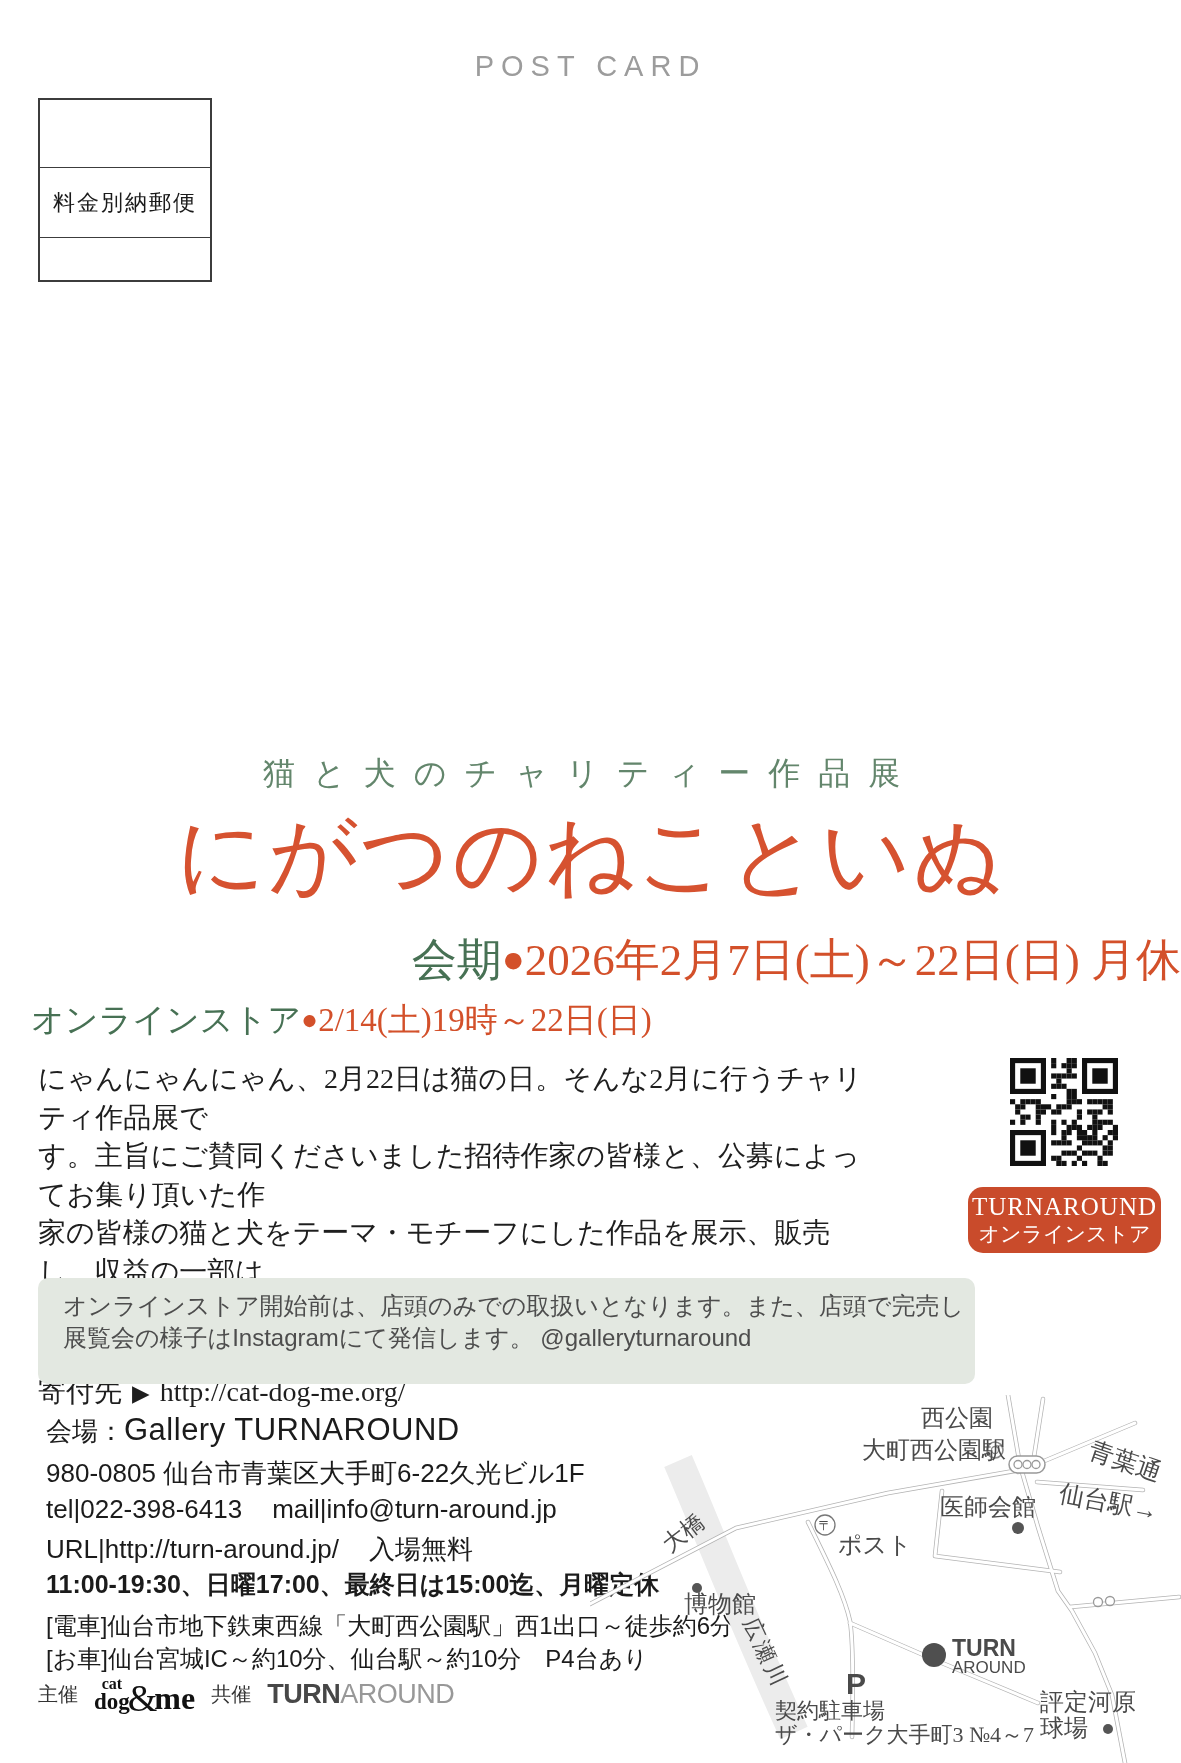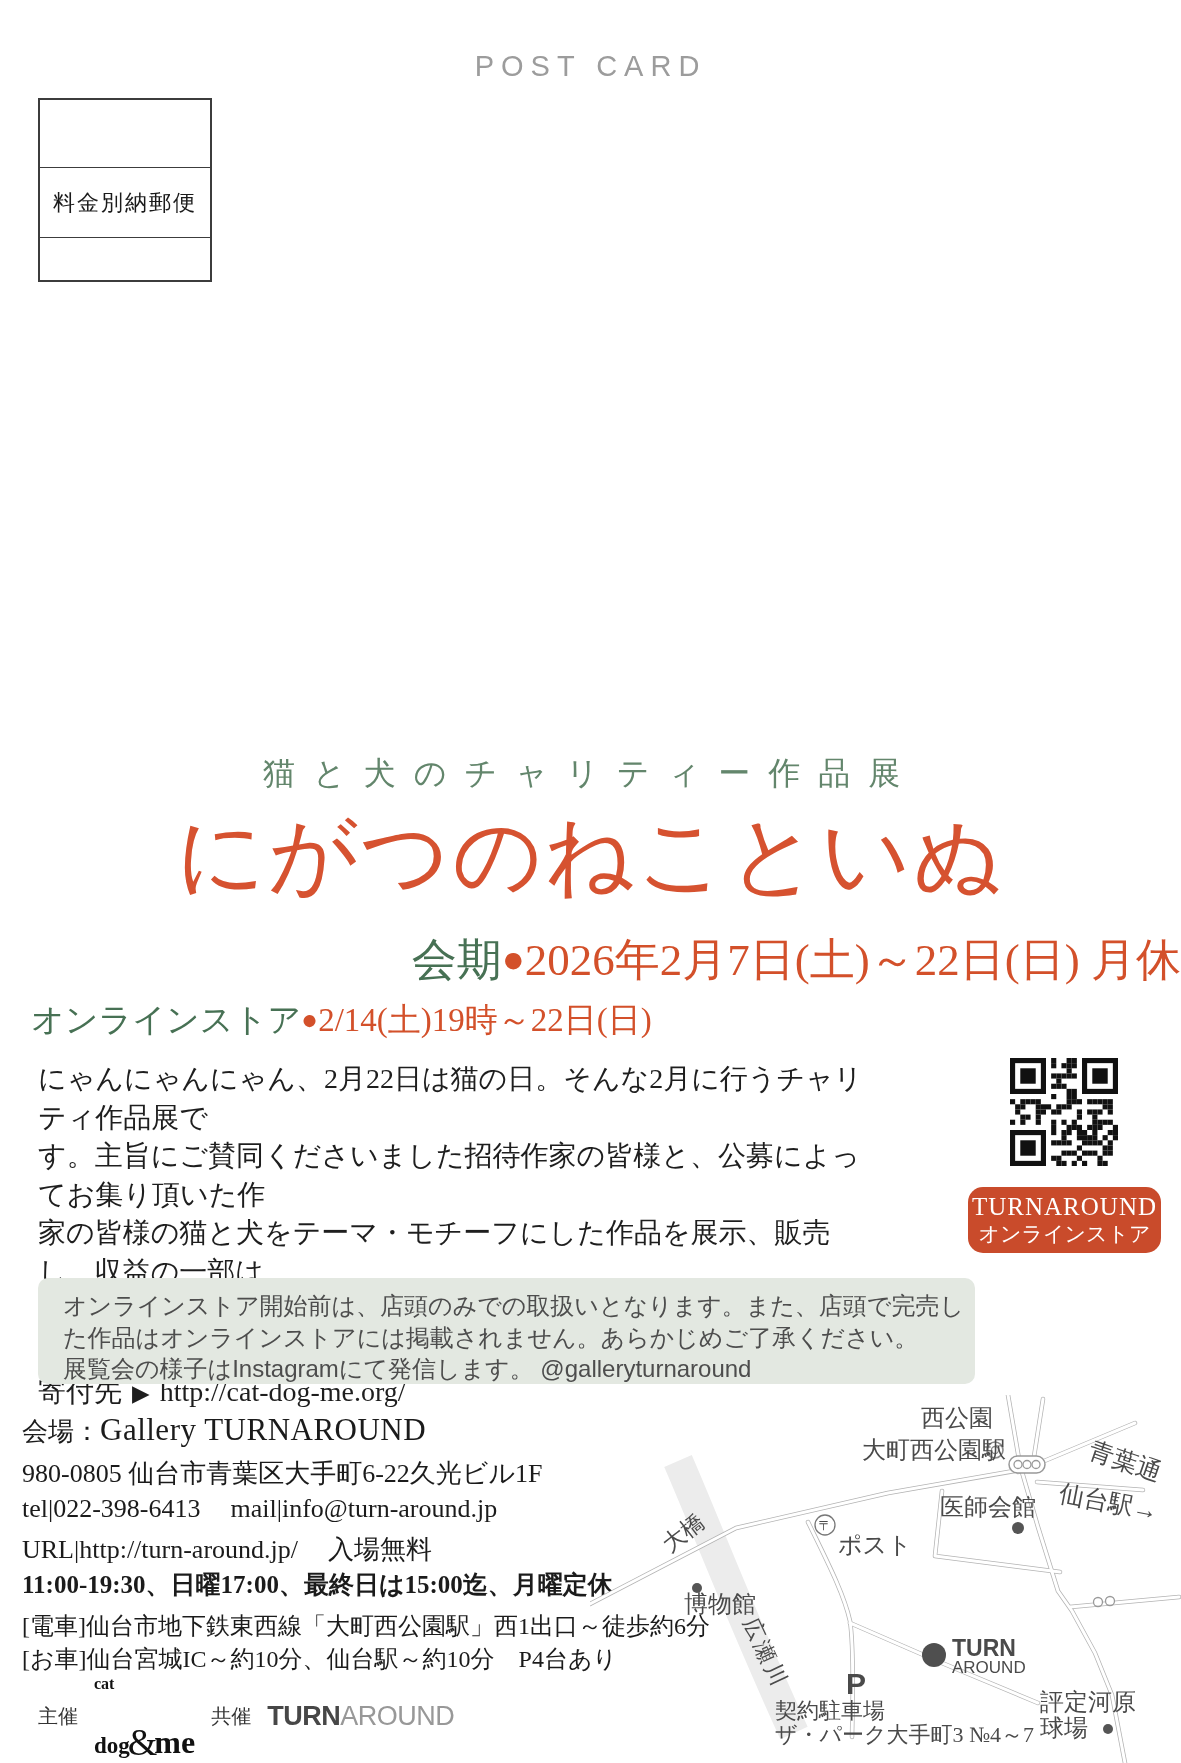--- a/index.html
+++ b/index.html
@@ -41,36 +41,36 @@
     display:flex;flex-direction:column;align-items:center;justify-content:center;color:#ffffff;}
   .store-btn .l1{font-size:25px;letter-spacing:1px;line-height:1.1;}
   .store-btn .l2{font-size:21px;line-height:1.25;}
 
   
   .notice{left:38px;top:1278px;width:937px;height:106px;background:#e3e8e1;border-radius:10px;
     box-sizing:border-box;padding:12px 0 0 25px;
     font-family:"Liberation Sans","DejaVu Sans",sans-serif;font-size:24px;line-height:31.5px;color:#4d4d4d;}
 
   
-  .venue-line{left:22px;font-family:Liberation Serif, serif;color:#1b1b1b;white-space:nowrap;}
+  .venue-line{left:46px;font-family:Liberation Sans, sans-serif;color:#1b1b1b;white-space:nowrap;}
   .v1{top:1412px;font-size:26px;}
   .v1 .venue-name{font-size:31px;letter-spacing:0.5px;}
   .v2{top:1456px;font-size:26px;}
   .v3{top:1494px;font-size:26px;}
   .v4{top:1532px;font-size:26px;}
   .v5{top:1568px;font-size:25px;font-weight:bold;}
   .v6{top:1610px;font-size:24px;}
   .v7{top:1643px;font-size:24px;}
   .gap{display:inline-block;width:30px;}
 
   
   .organizers{left:38px;top:1676px;display:flex;align-items:center;gap:16px;}
   .org-label{font-family:"Liberation Sans","DejaVu Sans",sans-serif;font-size:20px;color:#333;}
   .cdm{display:inline-flex;align-items:flex-end;color:#111;}
-  .cdm-stack{display:flex;flex-direction:column;align-items:flex-start;line-height:0.95;font-weight:bold;gap:44px;}
+  .cdm-stack{display:flex;flex-direction:column;align-items:center;line-height:0.95;font-weight:bold;}
   .cdm-cat{font-size:16px;}
   .cdm-dog{font-size:23px;}
   .cdm-amp{font-size:38px;line-height:0.8;margin:0 -3px 0 -2px;}
   .cdm-me{font-size:32px;font-weight:bold;line-height:0.9;}
   .ta-logo{font-family:"Liberation Sans","DejaVu Sans",sans-serif;font-size:27px;letter-spacing:-0.5px;}
   .ta-bold{font-weight:800;color:#474747;}
   .ta-light{font-weight:400;color:#989898;}
 
   
   .map{left:590px;top:1395px;}
@@ -245,21 +245,20 @@
       <rect x="10" y="80" width="15" height="15" fill="#111"></rect>
     </svg>
 
   <div class="abs store-btn">
     <div class="l1">TURNAROUND</div>
     <div class="l2">オンラインストア</div>
   </div>
 
   <div class="abs notice">
     <div>オンラインストア開始前は、店頭のみでの取扱いとなります。また、店頭で完売し</div>
-    <div>た作品はオンラインストアには掲載されません。あらかじめご了承ください。</div>
     <div>展覧会の様子はInstagramにて発信します。 @galleryturnaround</div>
   </div>
 
   <div class="abs venue-line v1"><span>会場：</span><span class="venue-name">Gallery  TURNAROUND</span></div>
   <div class="abs venue-line v2">980-0805 仙台市青葉区大手町6-22久光ビル1F</div>
   <div class="abs venue-line v3"><span>tel|022-398-6413</span><span class="gap"></span><span>mail|info@turn-around.jp</span></div>
   <div class="abs venue-line v4"><span>URL|http://turn-around.jp/</span><span class="gap"></span><span>入場無料</span></div>
   <div class="abs venue-line v5">11:00-19:30、日曜17:00、最終日は15:00迄、月曜定休</div>
   <div class="abs venue-line v6">[電車]仙台市地下鉄東西線「大町西公園駅」西1出口～徒歩約6分</div>
   <div class="abs venue-line v7">[お車]仙台宮城IC～約10分、仙台駅～約10分　P4台あり</div>

